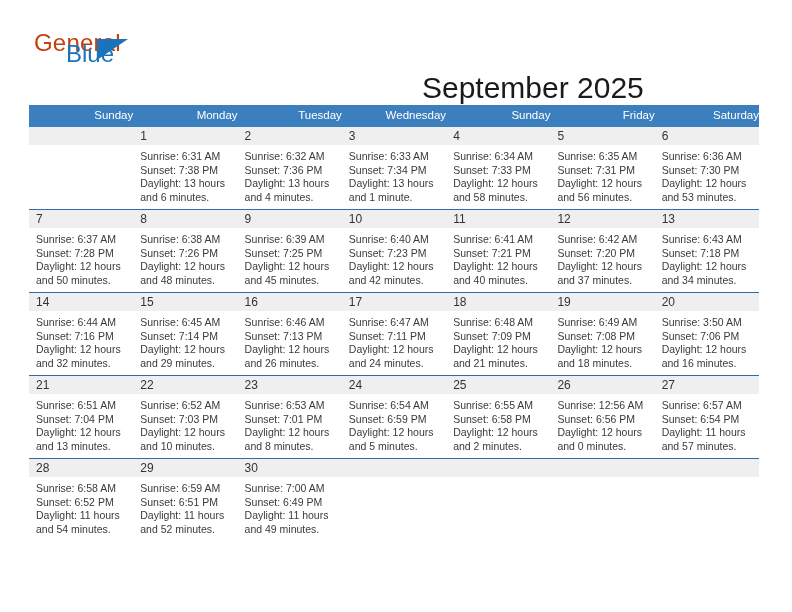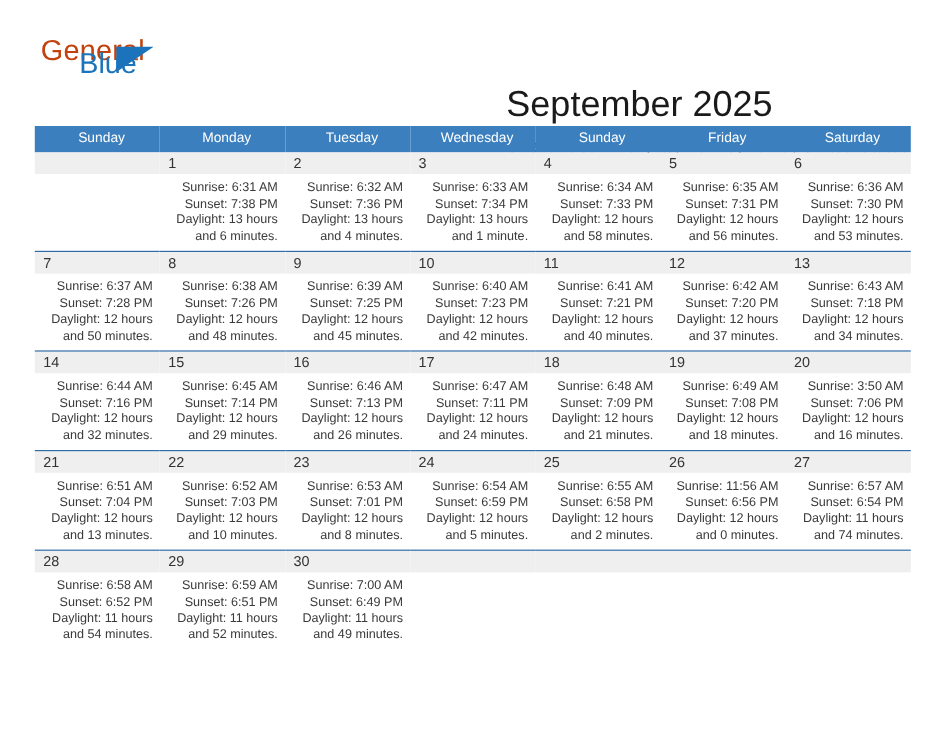--- a/index.html
+++ b/index.html
@@ -93,21 +93,21 @@
     border-collapse: collapse;
     table-layout: fixed;
   }
   .calendar col { width: 104.28px; }
 
   thead th {
     background: #3b7fbe;
     color: #ffffff;
     font-size: 11.5px;
     font-weight: 400;
-    text-align: center;
+    text-align: right;
     padding: 4px 0 5px 7px;
     height: 13px;
     line-height: 13px;
   }
 
   tbody td {
     vertical-align: top;
     padding: 0;
     border-top: 1.6px solid #2f6ca8;
     height: 82px;
@@ -122,21 +122,20 @@
     line-height: 18px;
     padding-left: 7px;
     font-size: 12px;
     color: #333333;
   }
   .cell-body {
     padding: 5px 6px 0 7px;
     font-size: 10.5px;
     line-height: 13.6px;
     color: #3a3a3a;
-    text-align: right;
   }
   .cell-body div { white-space: nowrap; }
 
   td.empty .daynum-band { background: #efefef; }
   td.empty .cell-body { visibility: hidden; }
 </style>
 </head>
 <body>
 
 <div class="page-header">
@@ -413,33 +412,33 @@
           <div class="cell-body">
             <div>Sunrise: 6:55 AM</div>
             <div>Sunset: 6:58 PM</div>
             <div>Daylight: 12 hours</div>
             <div>and 2 minutes.</div>
           </div>
         </td>
         <td>
           <div class="daynum-band">26</div>
           <div class="cell-body">
-            <div>Sunrise: 11:56 AM</div>
+            <div>Sunrise: 12:56 AM</div>
             <div>Sunset: 6:56 PM</div>
             <div>Daylight: 12 hours</div>
             <div>and 0 minutes.</div>
           </div>
         </td>
         <td>
           <div class="daynum-band">27</div>
           <div class="cell-body">
             <div>Sunrise: 6:57 AM</div>
             <div>Sunset: 6:54 PM</div>
             <div>Daylight: 11 hours</div>
-            <div>and 74 minutes.</div>
+            <div>and 57 minutes.</div>
           </div>
         </td>
       </tr>
       <tr class="week-row">
         <td>
           <div class="daynum-band">28</div>
           <div class="cell-body">
             <div>Sunrise: 6:58 AM</div>
             <div>Sunset: 6:52 PM</div>
             <div>Daylight: 11 hours</div>

